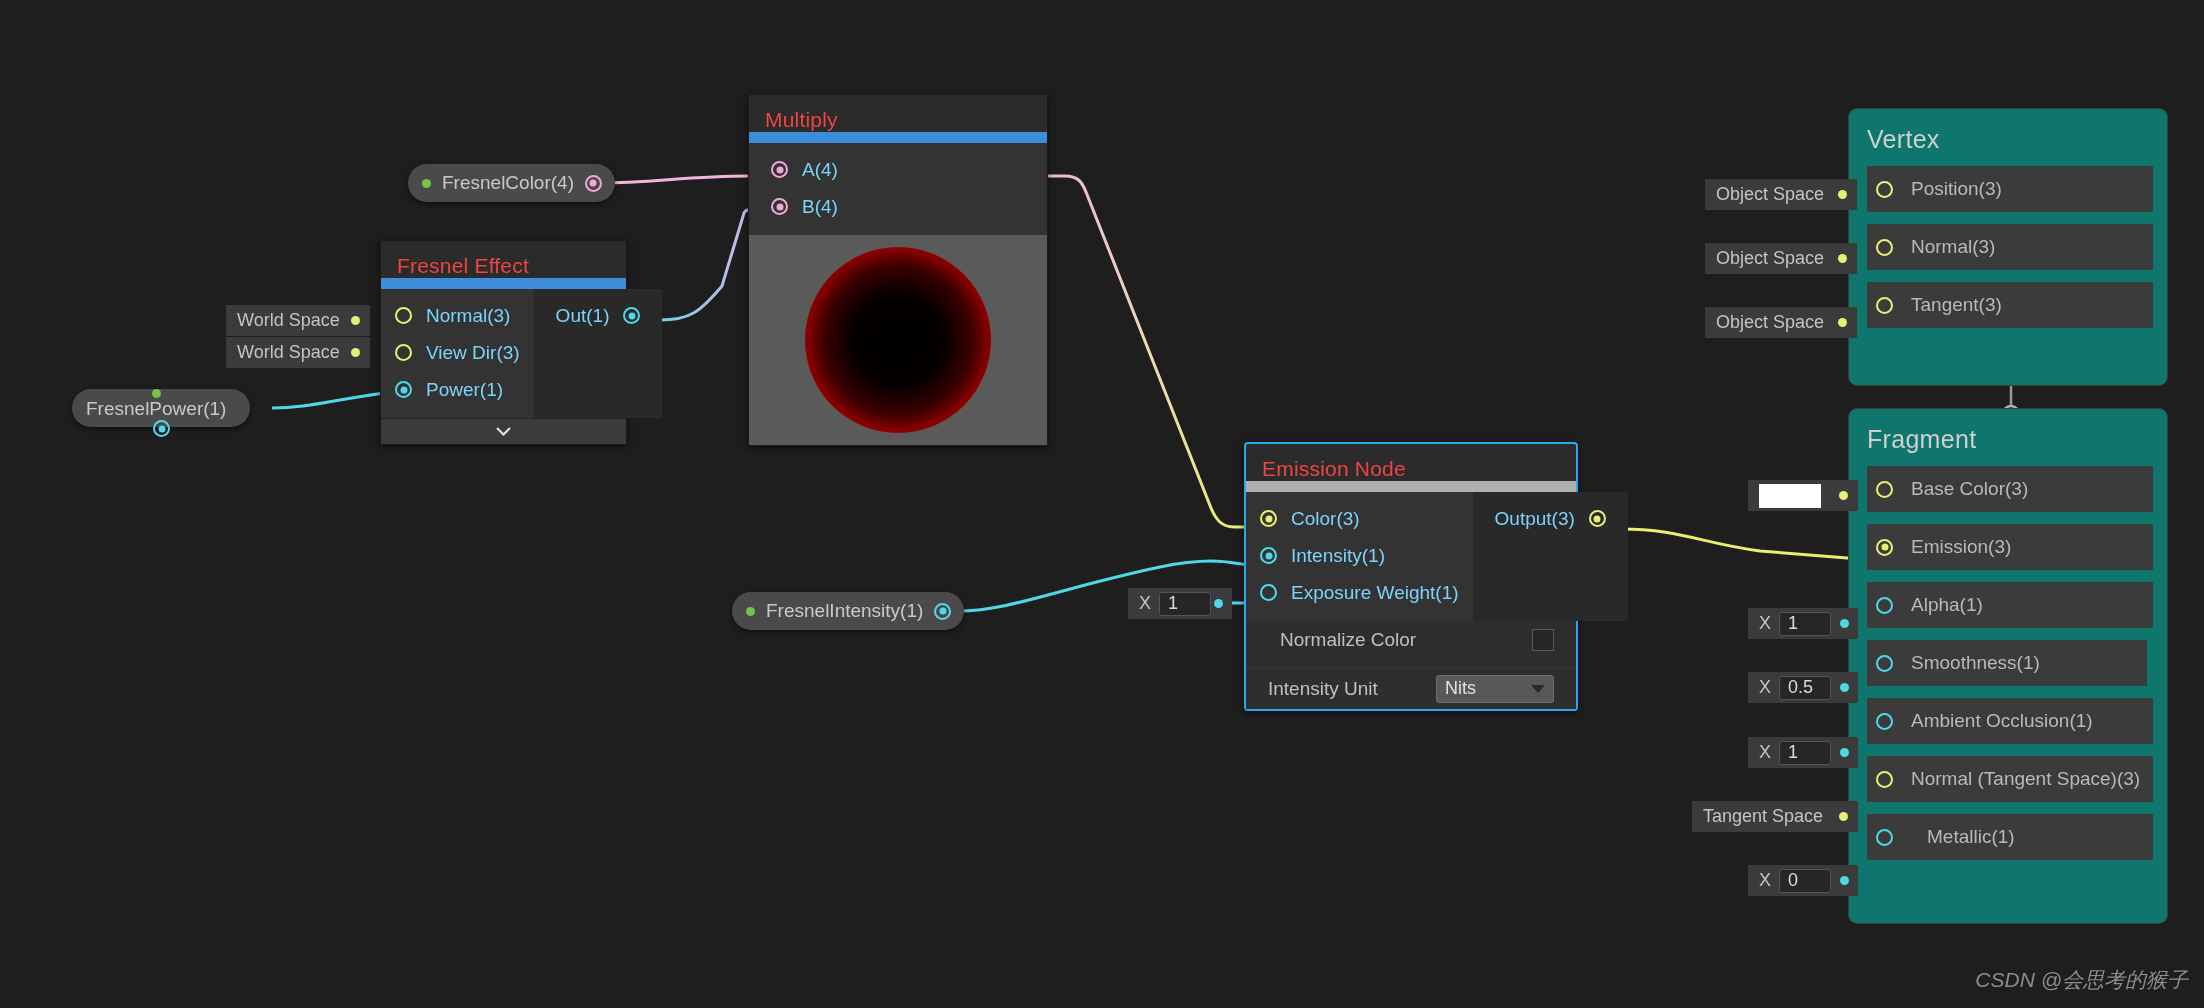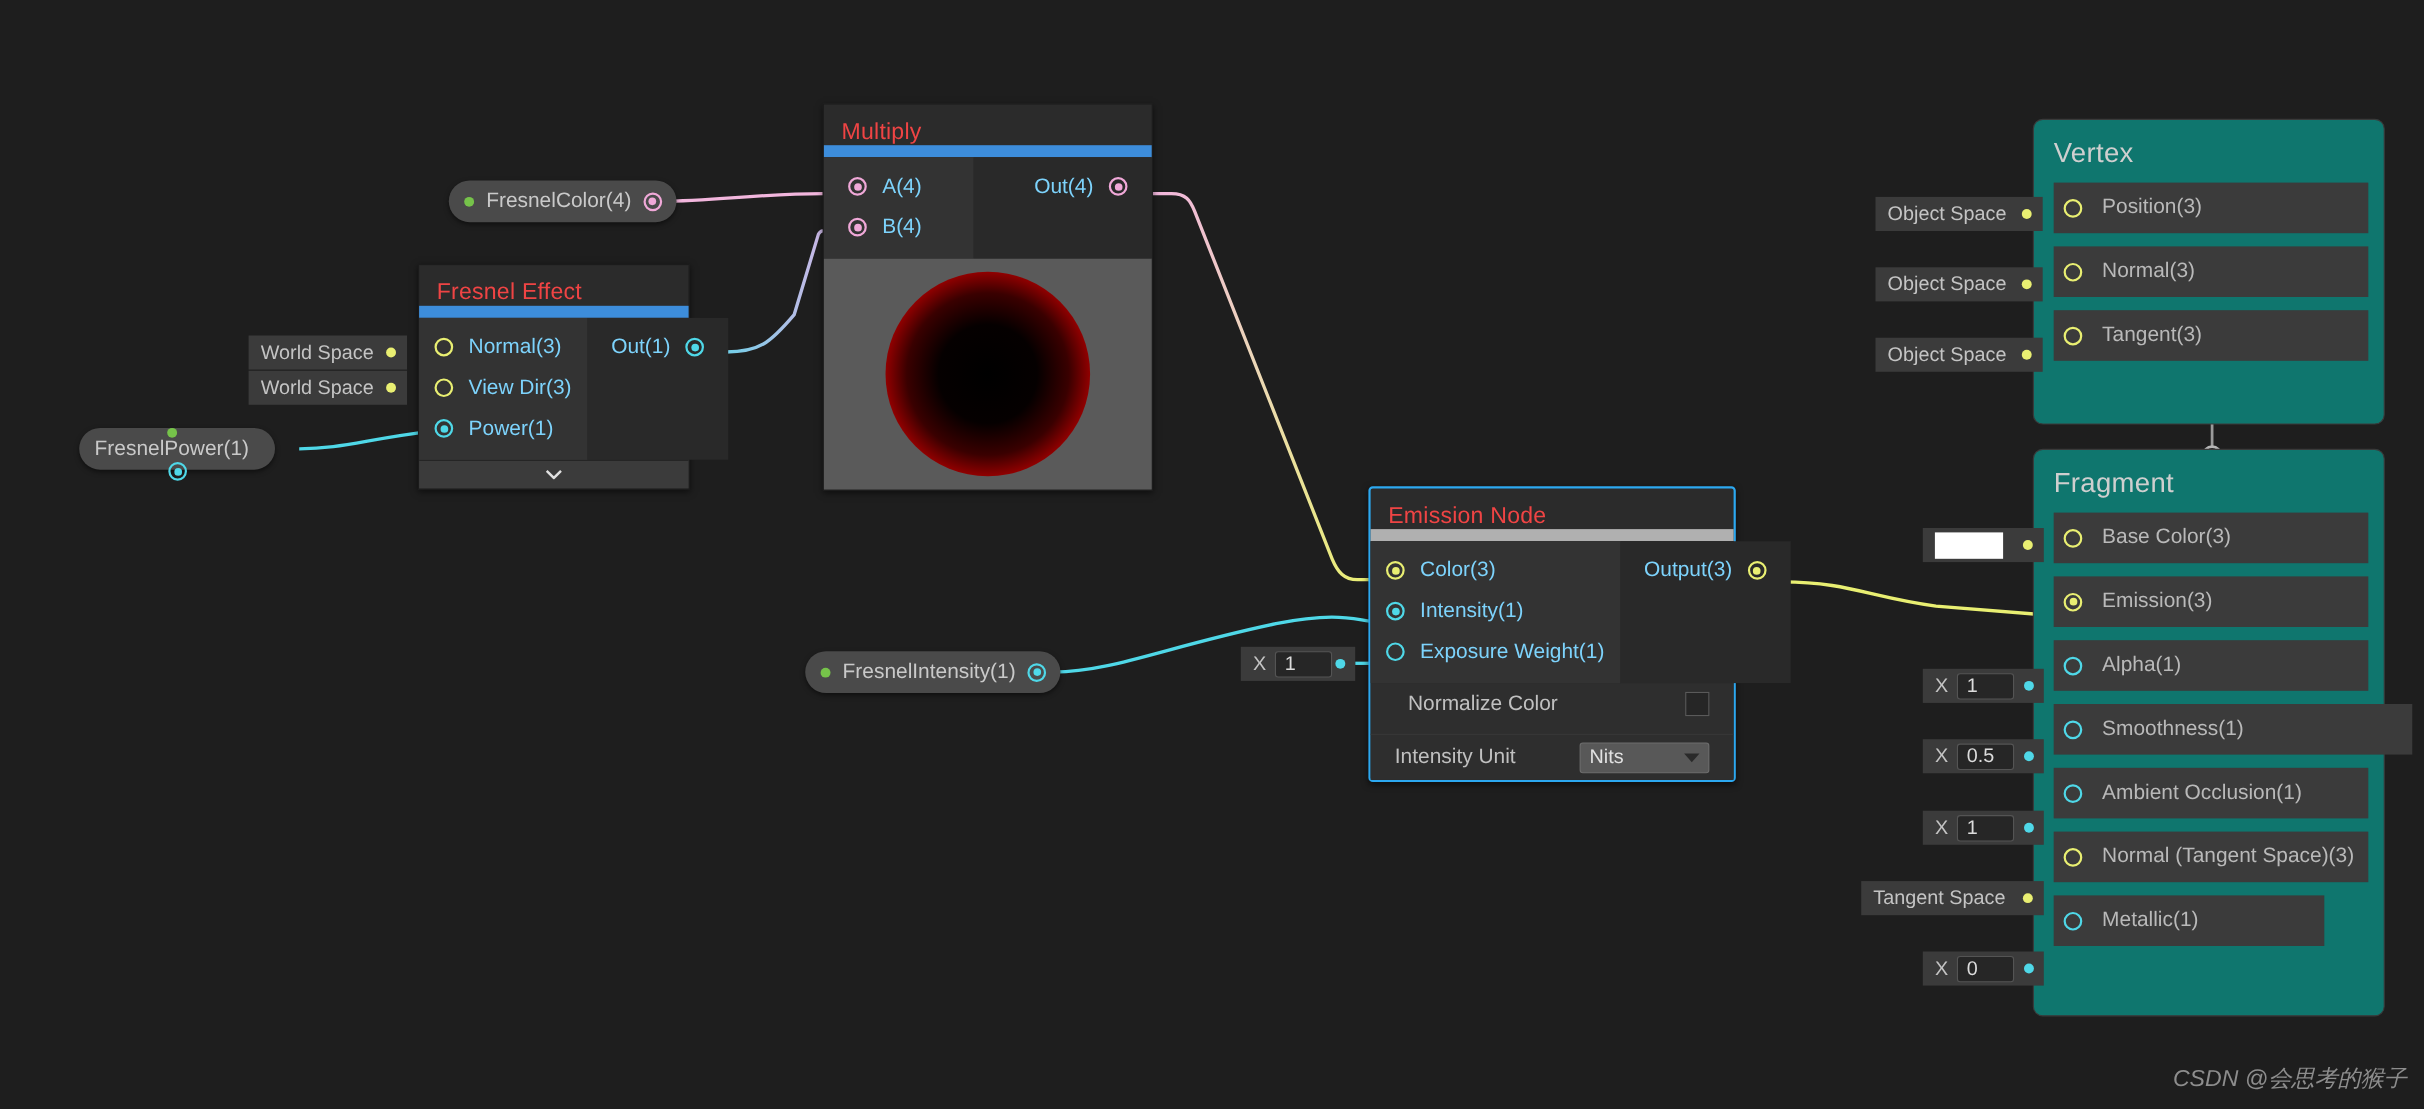--- a/index.html
+++ b/index.html
@@ -155,27 +155,20 @@
       <div class="col-in">
         <div class="port-row">
           <span class="dot filled pink"></span>
           <span class="port-label">A(4)</span>
         </div>
         <div class="port-row">
           <span class="dot filled pink"></span>
           <span class="port-label">B(4)</span>
         </div>
       </div>
-      <div class="col-out">
-        <div class="port-row out">
-          <span class="port-label">Out(4)</span>
-          <span class="dot filled pink"></span>
-        </div>
-        <div style="height:37px;"></div>
-      </div>
     </div>
     <div class="preview" style="height:210px; display:flex; align-items:center; justify-content:center;">
       <div style="width:186px;height:186px;border-radius:50%;
                   background: radial-gradient(circle at 50% 50%, #000000 0%, #050000 34%, #3a0000 56%, #b00000 76%, #ff0000 88%, #ff0000 100%);"></div>
     </div>
   </div>
 
   <div class="node" style="left:380px; top:240px; width:247px;">
     <div class="node-title">Fresnel Effect</div>
     <div class="accent" style="background:#3d8ddb;"></div>
@@ -299,33 +292,33 @@
       <span class="rlabel">Base Color(3)</span>
     </div>
     <div class="stack-row" style="width:286px;">
       <span class="dot filled yellow"></span>
       <span class="rlabel">Emission(3)</span>
     </div>
     <div class="stack-row" style="width:286px;">
       <span class="dot cyan"></span>
       <span class="rlabel">Alpha(1)</span>
     </div>
-    <div class="stack-row" style="width:326px;">
+    <div class="stack-row" style="width:280px;">
       <span class="dot cyan"></span>
       <span class="rlabel">Smoothness(1)</span>
     </div>
     <div class="stack-row" style="width:286px;">
       <span class="dot cyan"></span>
       <span class="rlabel">Ambient Occlusion(1)</span>
     </div>
     <div class="stack-row" style="width:286px;">
       <span class="dot yellow"></span>
       <span class="rlabel">Normal (Tangent Space)(3)</span>
     </div>
-    <div class="stack-row" style="width:246px;">
+    <div class="stack-row" style="width:286px;padding-left:16px;">
       <span class="dot cyan"></span>
       <span class="rlabel">Metallic(1)</span>
     </div>
   </div>
 
   <div class="ctrl" style="left:1748px; top:480px; width:110px;">
     <span class="swatch"></span>
     <span class="minidot yellow" style="position:absolute;right:10px;"></span>
   </div>
   <div class="ctrl" style="left:1748px; top:608px; width:110px;">

